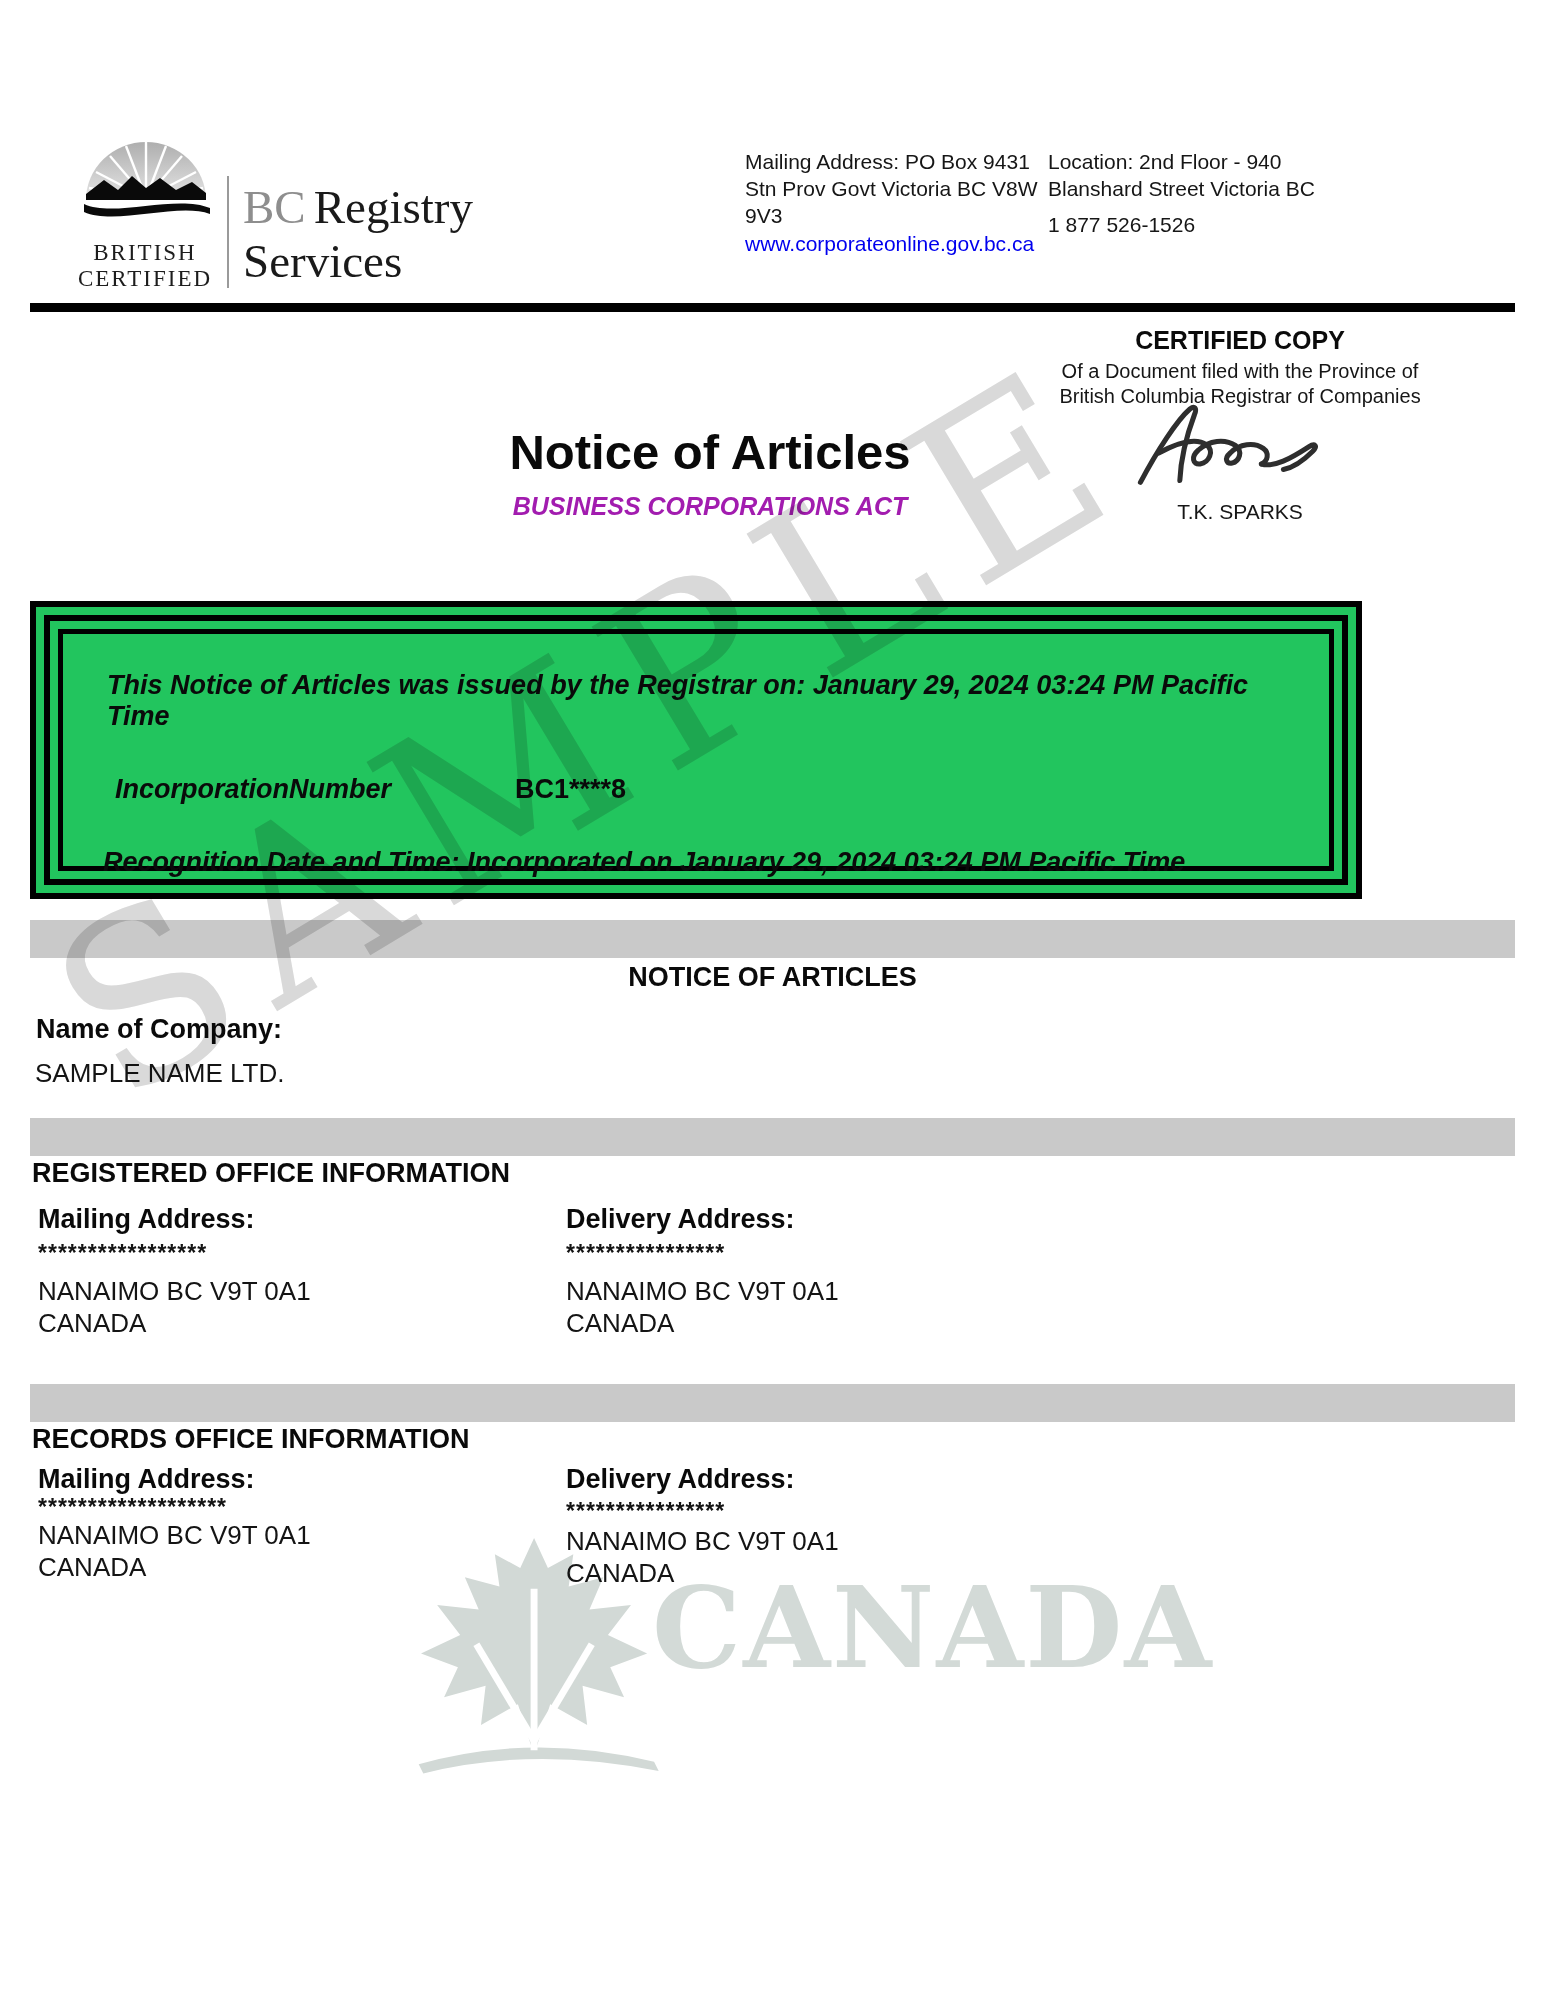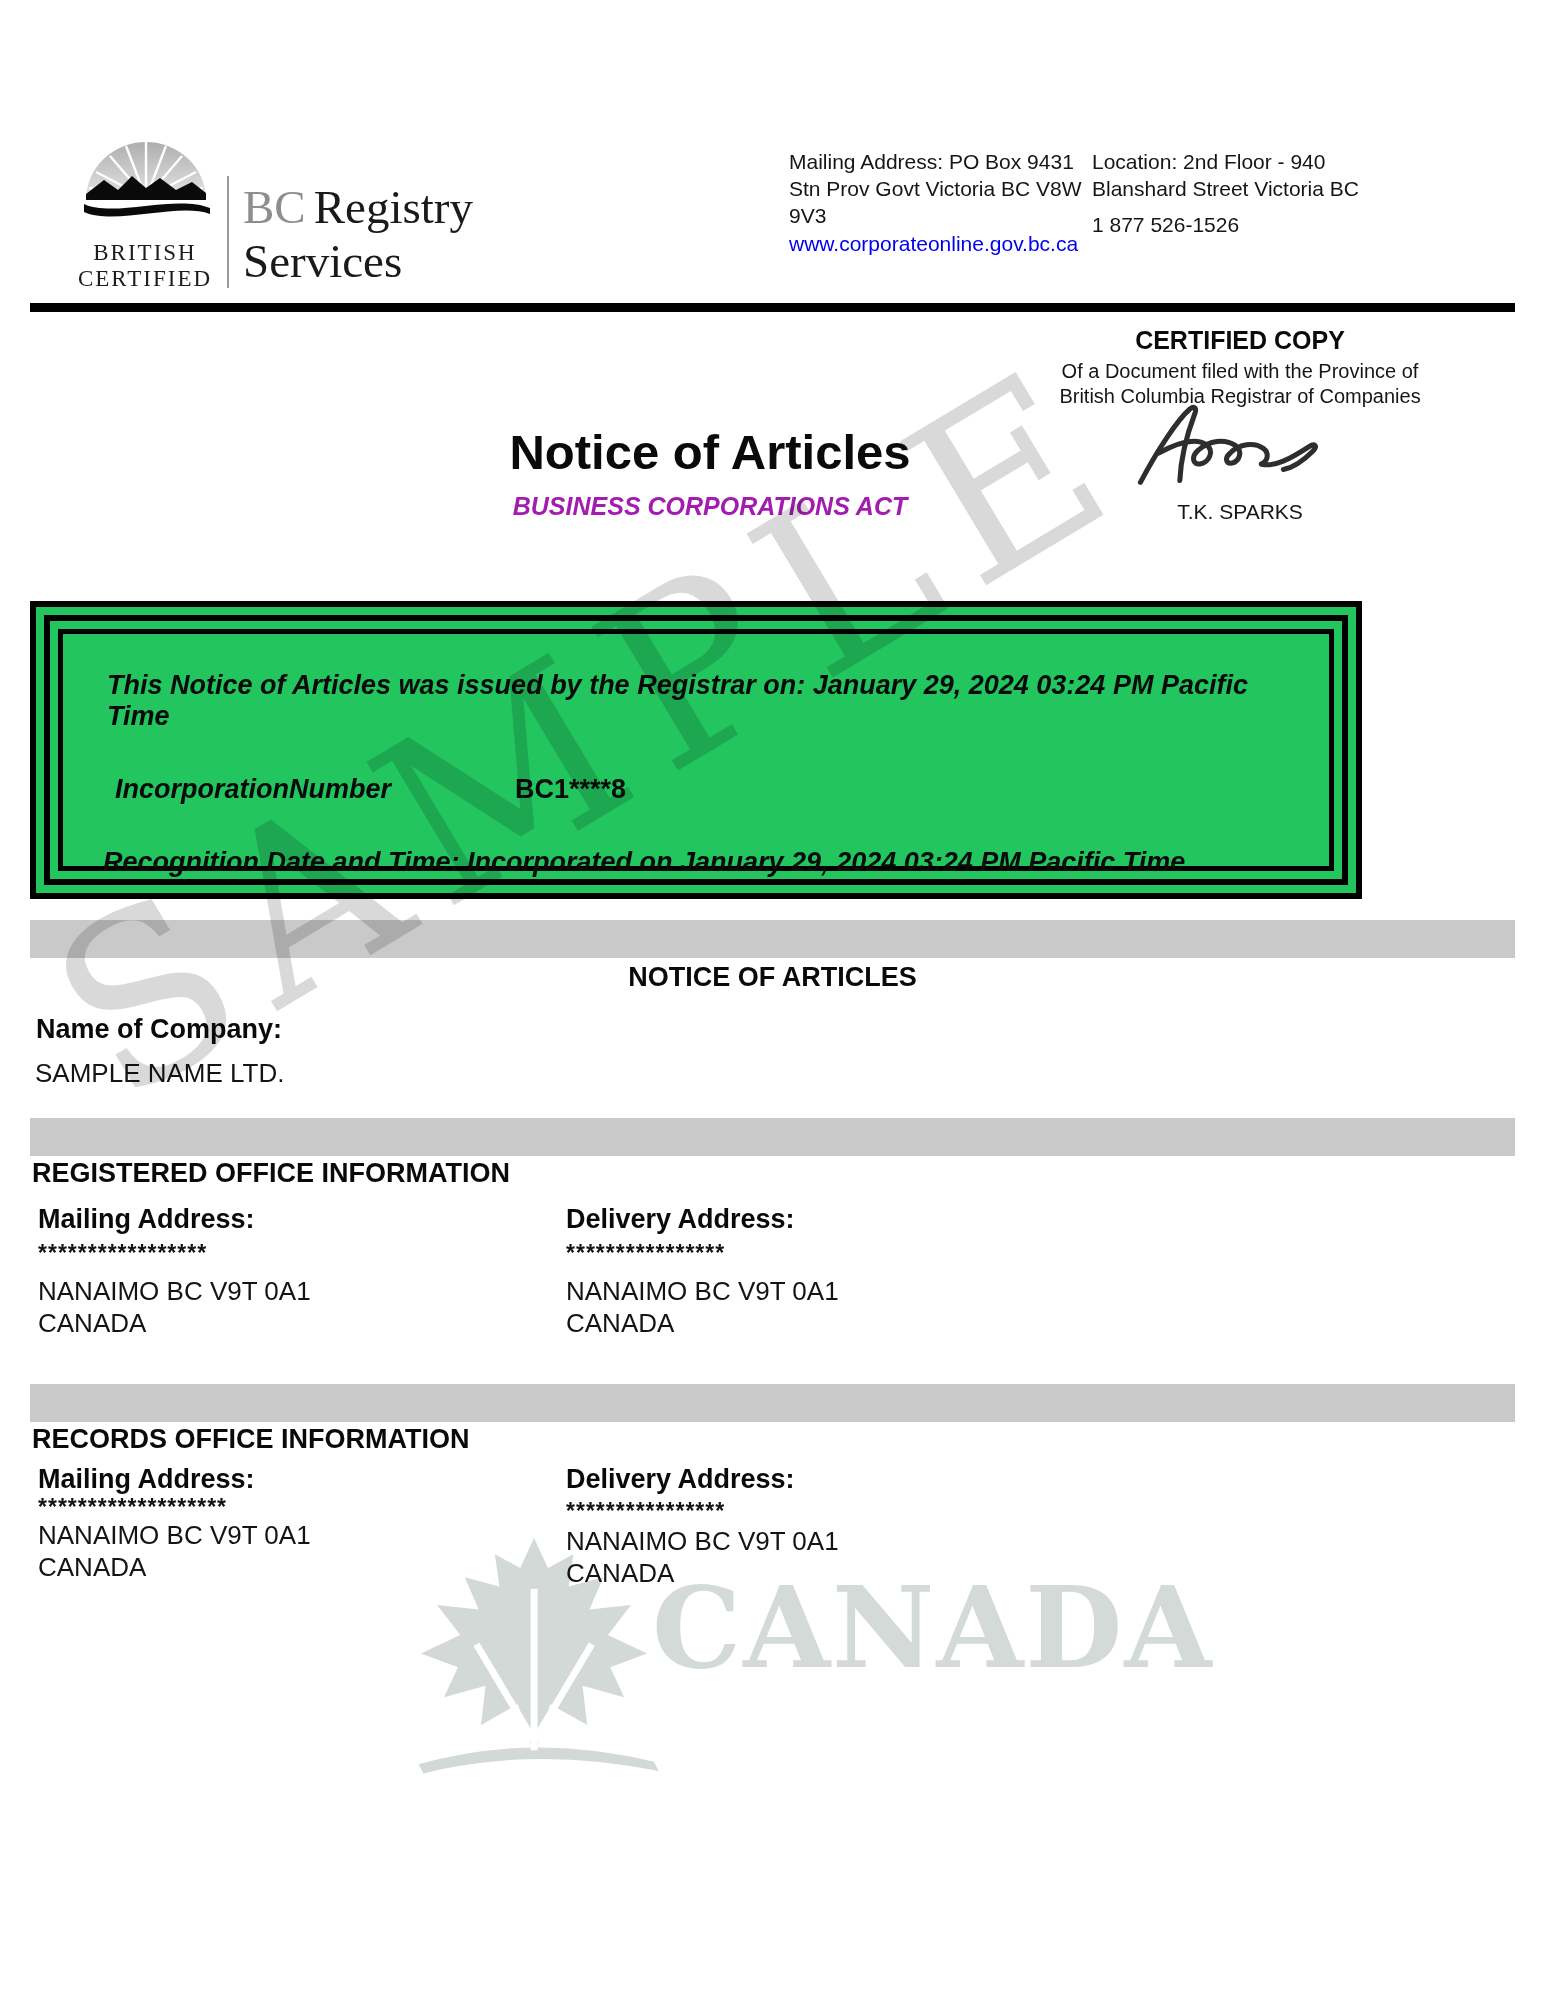--- a/index.html
+++ b/index.html
@@ -23,21 +23,21 @@
     text-align: center;
     font-family: "Liberation Serif", serif;
     font-size: 23px; letter-spacing: 2px; color: #1d1d1d;
     line-height: 26px;
   }
   .logo-divider { left: 227px; top: 176px; width: 2px; height: 112px; background: #9a9a9a; }
   .brand-line1 { left: 243px; top: 180px; font-family: "Liberation Serif", serif; font-size: 47px; color: #1a1a1a; letter-spacing: 0px; }
   .brand-line1 .bc { color: #8e8e8e; margin-right: 8px; }
   .brand-line2 { left: 243px; top: 234px; font-family: "Liberation Serif", serif; font-size: 47px; color: #1a1a1a; }
 
-  .hdr-col { font-size: 21px; line-height: 27px; color: #161616; margin-left: 44px; }
+  .hdr-col { font-size: 21px; line-height: 27px; color: #161616; }
   .hdr-mailing { left: 745px; top: 148px; width: 300px; }
   .hdr-location { left: 1048px; top: 148px; width: 320px; }
   .hdr-link { color: #0000ee; text-decoration: none; display: inline-block; margin-top: 1px; text-align: center; }
   .hdr-phone { margin-top: 9px; }
 
   .top-rule { left: 30px; top: 303px; width: 1485px; height: 9px; background: #000; }
 
   
   .certified { left: 1040px; top: 326px; width: 400px; text-align: center; }
   .certified-title { font-size: 25px; font-weight: bold; color: #0b0b0b; }

